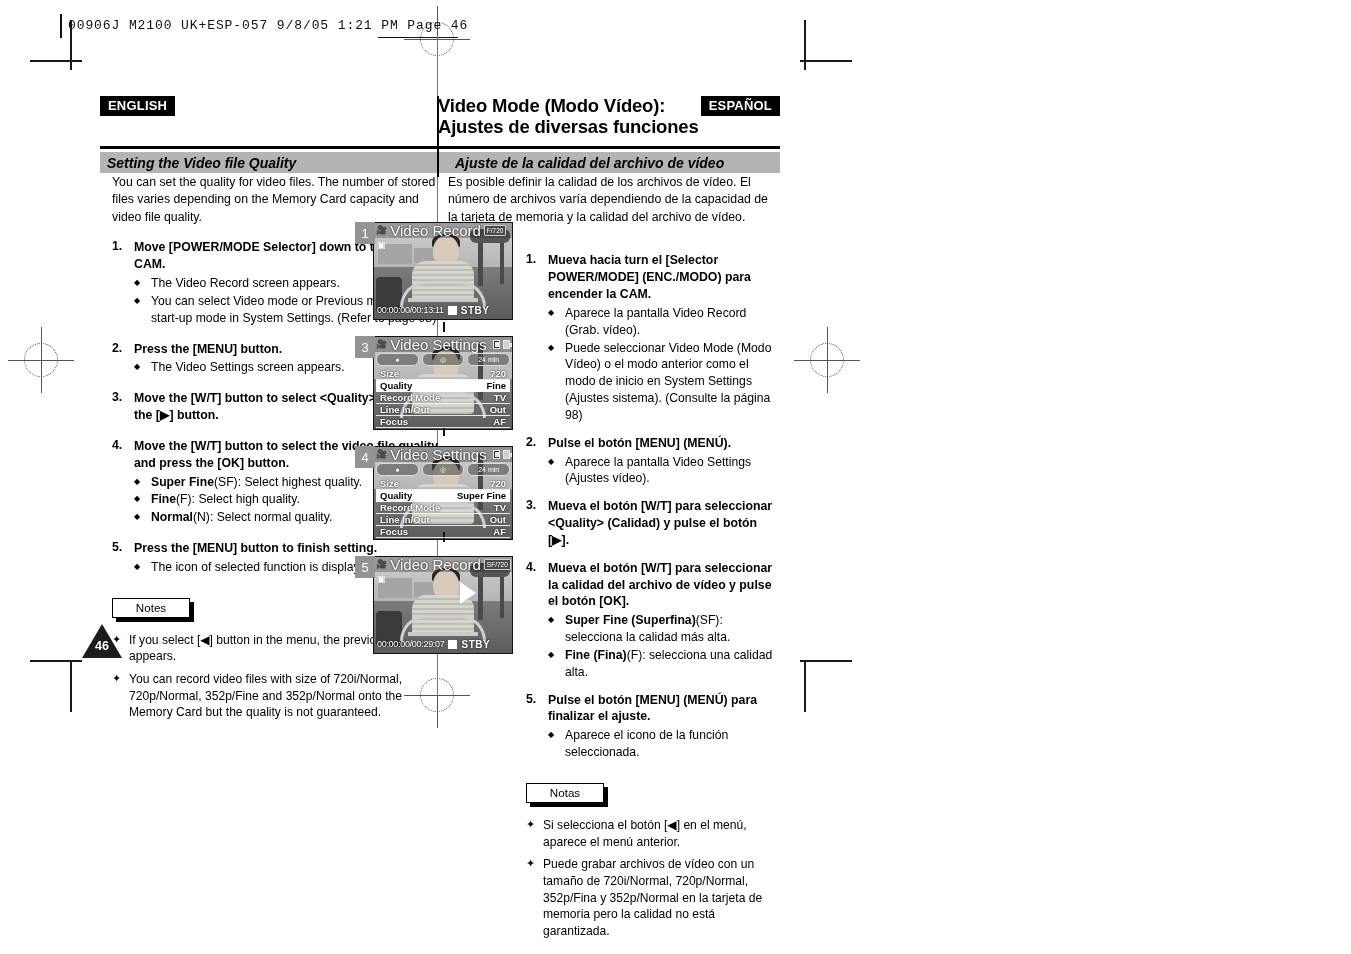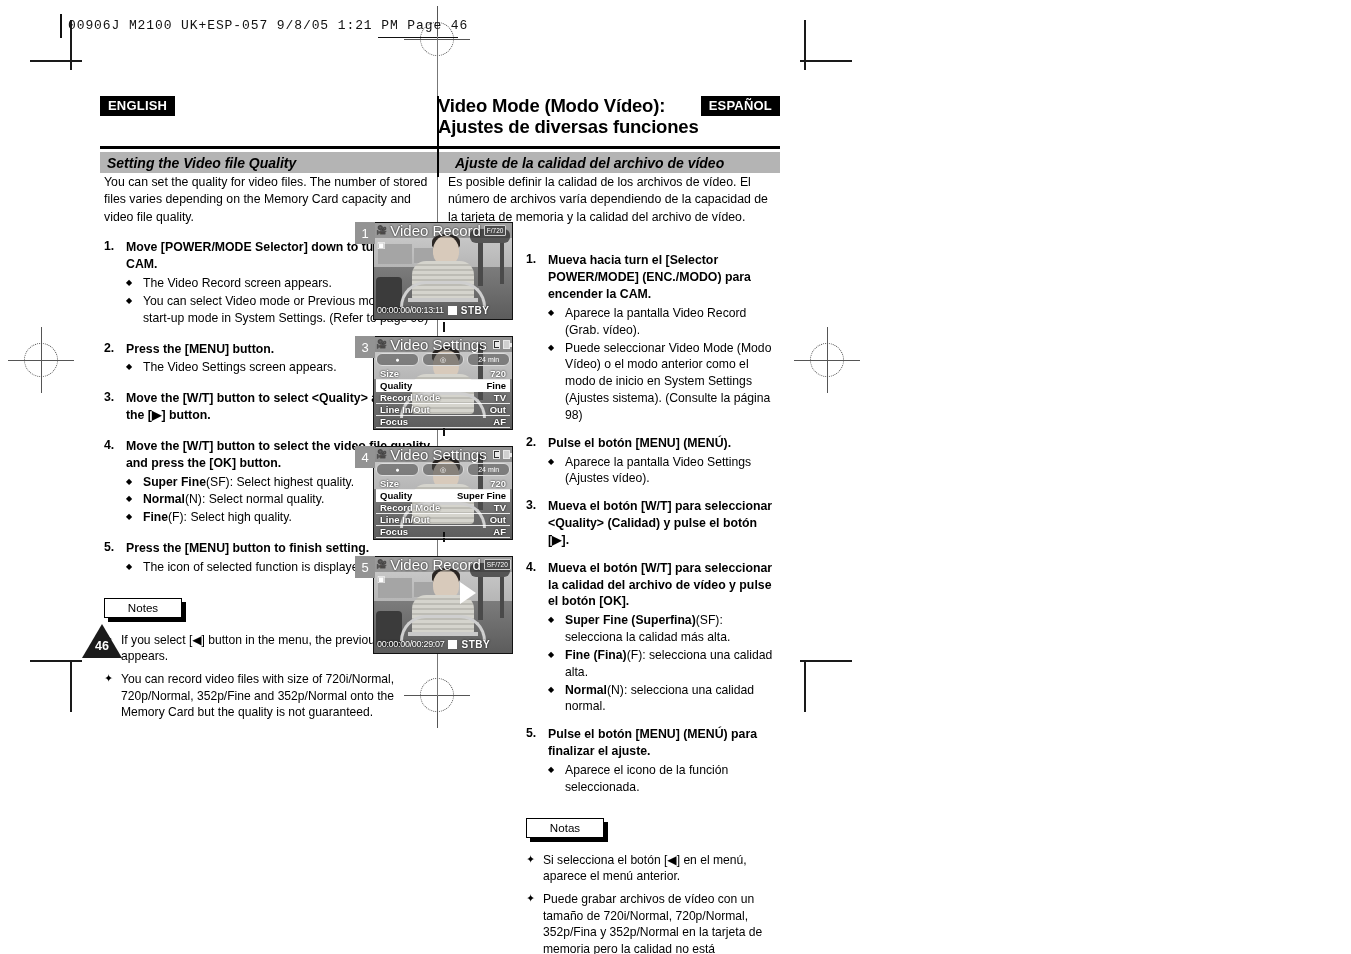--- a/index.html
+++ b/index.html
@@ -50,21 +50,21 @@
   .vdivide { position:absolute; left:337px; top:0; width:2px; background:#000; }
   .hrule { position:absolute; background:#000; }
 
   .secbar {
     background: #b4b4b4; height: 21px; display:flex; align-items:center;
     font-style: italic; font-weight: bold; font-size: 14px; color:#000;
     padding-left: 7px;
   }
 
   .cols { position:absolute; left:0; top:78px; width:680px; }
-  .col-en { position:absolute; left:4px; top:0; width: 330px; }
+  .col-en { position:absolute; left:12px; top:0; width: 330px; }
   .col-es { position:absolute; left:348px; top:0; width: 332px; }
 
   .intro { font-size: 12.3px; line-height: 1.42; color:#000; }
 
   ol.steps { list-style:none; margin-top: 13px; }
   ol.steps > li { position:relative; padding-left: 22px; margin-bottom: 11px; }
   ol.steps > li > .num { position:absolute; left:0; top:0; font-weight:bold; font-size:12.3px; }
   .step-title { font-weight: bold; font-size: 12.3px; line-height: 1.37; }
   ul.subs { list-style:none; margin-top: 2px; }
   ul.subs > li { position:relative; padding-left: 17px; font-size:12.2px; line-height:1.38; margin-top:1px; }
@@ -265,22 +265,22 @@
           </li>
           <li style="margin-top:14px;">
             <span class="num">3.</span>
             <div class="step-title">Move the [W/T] button to select &lt;Quality&gt; and press the [▶] button.</div>
           </li>
           <li style="margin-top:14px;">
             <span class="num">4.</span>
             <div class="step-title">Move the [W/T] button to select the video file quality and press the [OK] button.</div>
             <ul class="subs">
               <li><span class="b">Super Fine</span><span>(SF): Select highest quality.</span></li>
+              <li><span class="b">Fine</span><span>(F): Select high quality.</span></li>
               <li><span class="b">Normal</span><span>(N): Select normal quality.</span></li>
-              <li><span class="b">Fine</span><span>(F): Select high quality.</span></li>
             </ul>
           </li>
           <li style="margin-top:14px;">
             <span class="num">5.</span>
             <div class="step-title">Press the [MENU] button to finish setting.</div>
             <ul class="subs">
               <li>The icon of selected function is displayed.</li>
             </ul>
           </li>
         </ol>
@@ -318,21 +318,20 @@
           <li style="margin-left:78px;width:254px;">
             <span class="num">3.</span>
             <div class="step-title">Mueva el botón [W/T] para seleccionar &lt;Quality&gt; (Calidad) y pulse el botón [▶].</div>
           </li>
           <li style="margin-left:78px;width:254px;">
             <span class="num">4.</span>
             <div class="step-title">Mueva el botón [W/T] para seleccionar la calidad del archivo de vídeo y pulse el botón [OK].</div>
             <ul class="subs">
               <li><span class="b">Super Fine (Superfina)</span><span>(SF): selecciona la calidad más alta.</span></li>
               <li><span class="b">Fine (Fina)</span><span>(F): selecciona una calidad alta.</span></li>
-              <li><span class="b">Normal</span><span>(N): selecciona una calidad normal.</span></li>
             </ul>
           </li>
           <li style="margin-left:78px;width:254px;">
             <span class="num">5.</span>
             <div class="step-title">Pulse el botón [MENU] (MENÚ) para finalizar el ajuste.</div>
             <ul class="subs">
               <li>Aparece el icono de la función seleccionada.</li>
             </ul>
           </li>
         </ol>

